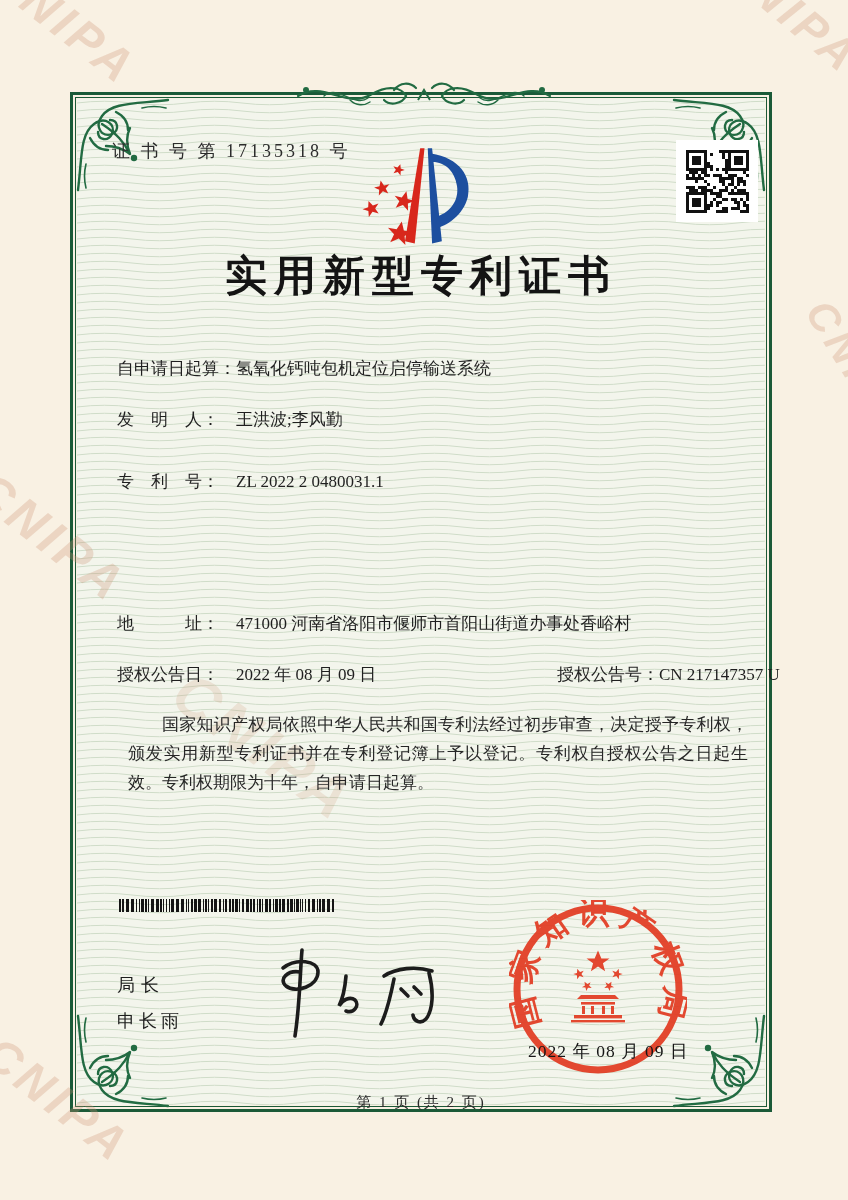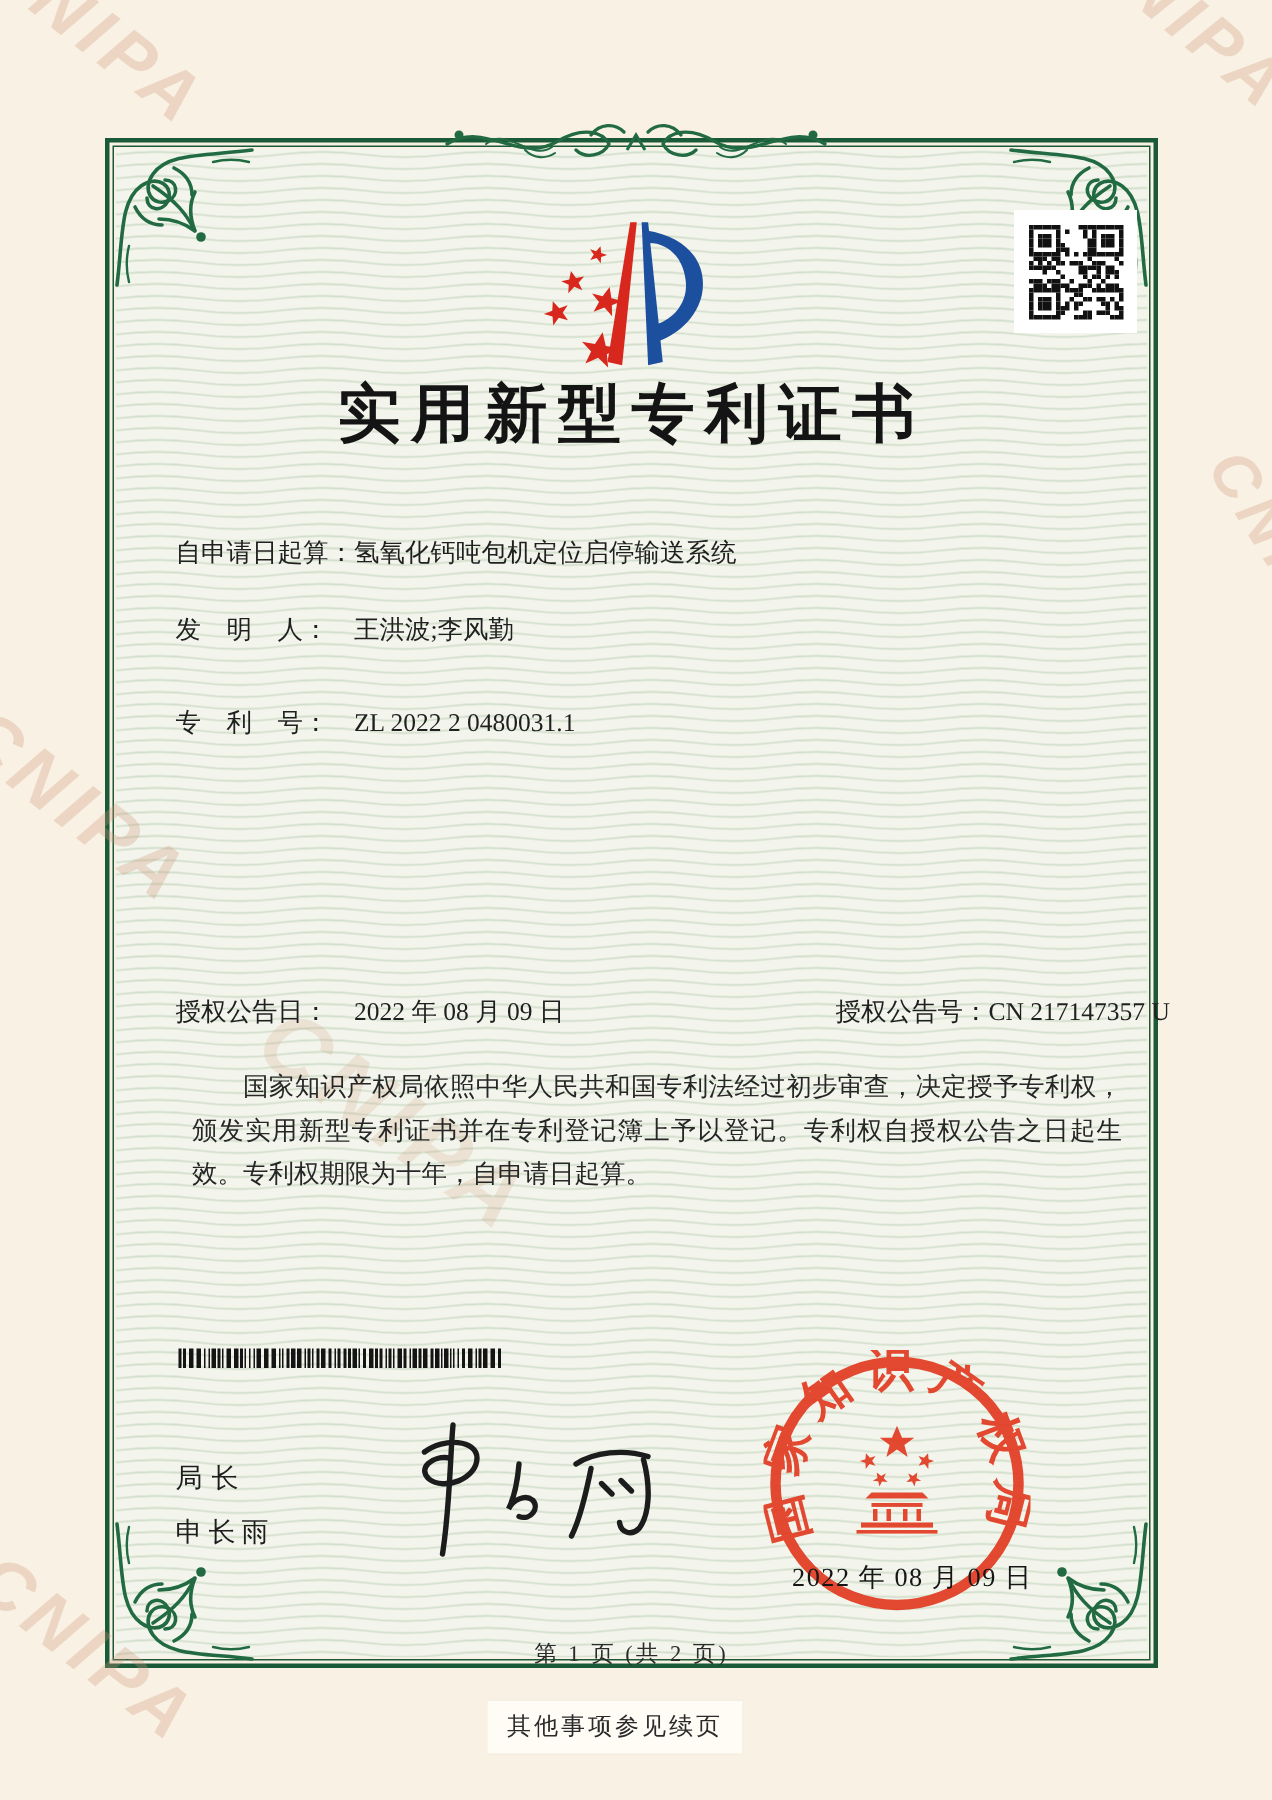--- a/index.html
+++ b/index.html
@@ -124,20 +124,21 @@
 
   <svg class="orn" style="left:294px;top:70px" width="260" height="52">
     <rect x="0" y="0" width="260" height="52" fill="#f9f1e3" opacity="0"></rect>
     <use href="#tfHalf"></use>
     <use href="#tfHalf" transform="translate(260,0) scale(-1,1)"></use>
     <path d="M124,30 L130,20 L136,30" fill="none" stroke="#226b42" stroke-width="2"></path>
   </svg>
 
   <div class="content">
 
+    <div class="cert-no">证 书 号 第 17135318 号</div>
 
     <svg class="abs" style="left:358px;top:146px" width="120" height="104" viewBox="0 0 110 96">
       <polygon points="57,2 61,2 52,90 43,88" fill="#d8271c"></polygon>
       <polygon points="64,2 68,2 77,88 68,90" fill="#1d4f9f"></polygon>
       <path d="M67,7 C93,11 105,28 101,47 C97,64 81,74 71,76 L73,65 C85,61 93,50 91,37 C89,22 78,13 65,15 Z" fill="#1d4f9f"></path>
       <use href="#star5" transform="translate(37,22) scale(0.55) rotate(18)" fill="#d8271c"></use>
       <use href="#star5" transform="translate(22,39) scale(0.72) rotate(-12)" fill="#d8271c"></use>
       <use href="#star5" transform="translate(42,51) scale(0.95) rotate(14)" fill="#d8271c"></use>
       <use href="#star5" transform="translate(12,58) scale(0.78) rotate(-20)" fill="#d8271c"></use>
       <use href="#star5" transform="translate(38,81) scale(1.15) rotate(10)" fill="#d8271c"></use>
@@ -382,20 +383,23 @@
 
     <div class="row" style="top:357px">
       <span class="lbl">自申请日起算：</span><span class="val">氢氧化钙吨包机定位启停输送系统</span>
     </div>
     <div class="row" style="top:408px">
       <span class="lbl">发　明　人：</span><span class="val">王洪波;李风勤</span>
     </div>
     <div class="row" style="top:470px">
       <span class="lbl">专　利　号：</span><span class="val">ZL 2022 2 0480031.1</span>
     </div>
+    <div class="row" style="top:612px">
+      <span class="lbl">地　　　址：</span><span class="val">471000 河南省洛阳市偃师市首阳山街道办事处香峪村</span>
+    </div>
 
     <div class="row" style="top:663px;width:642px">
       <span class="lbl">授权公告日：</span><span class="val">2022 年 08 月 09 日</span>
       <span class="grant2">
         <span>授权公告号：</span><span>CN 217147357 U</span>
       </span>
     </div>
 
     <div class="body-text">
       <p>国家知识产权局依照中华人民共和国专利法经过初步审查，决定授予专利权，颁发实用新型专利证书并在专利登记簿上予以登记。专利权自授权公告之日起生效。专利权期限为十年，自申请日起算。</p>
@@ -500,16 +504,15 @@
           <rect x="13" y="17" width="3" height="8"></rect>
           <rect x="-24" y="26" width="48" height="3.4"></rect>
           <rect x="-27" y="31" width="54" height="2.4"></rect>
         </g>
       </g>
     </svg>
 
     <div class="seal-date">2022 年 08 月 09 日</div>
 
     <div class="page-info">第 1 页 (共 2 页)</div>
-    <div class="cont-note">其他事项参见续页</div>
 
   </div>
 </div>
 
 </body></html>

